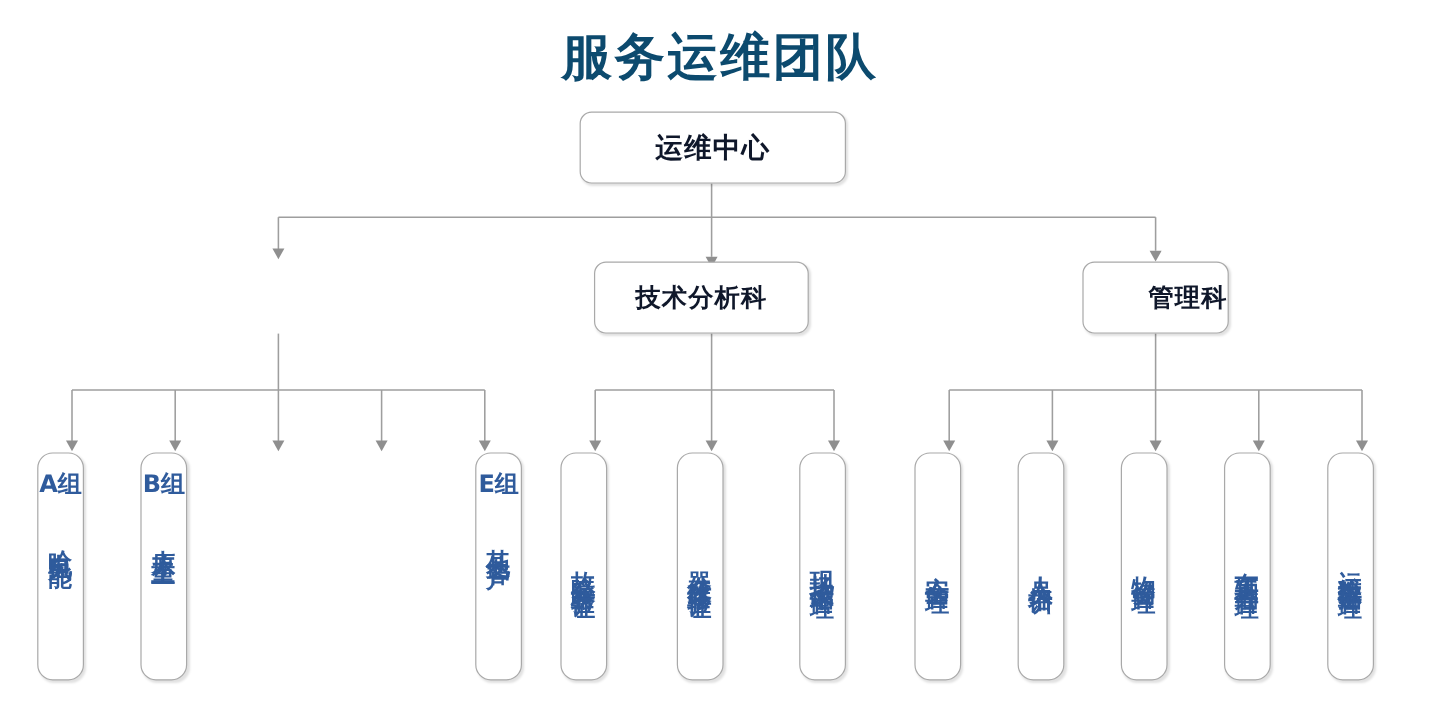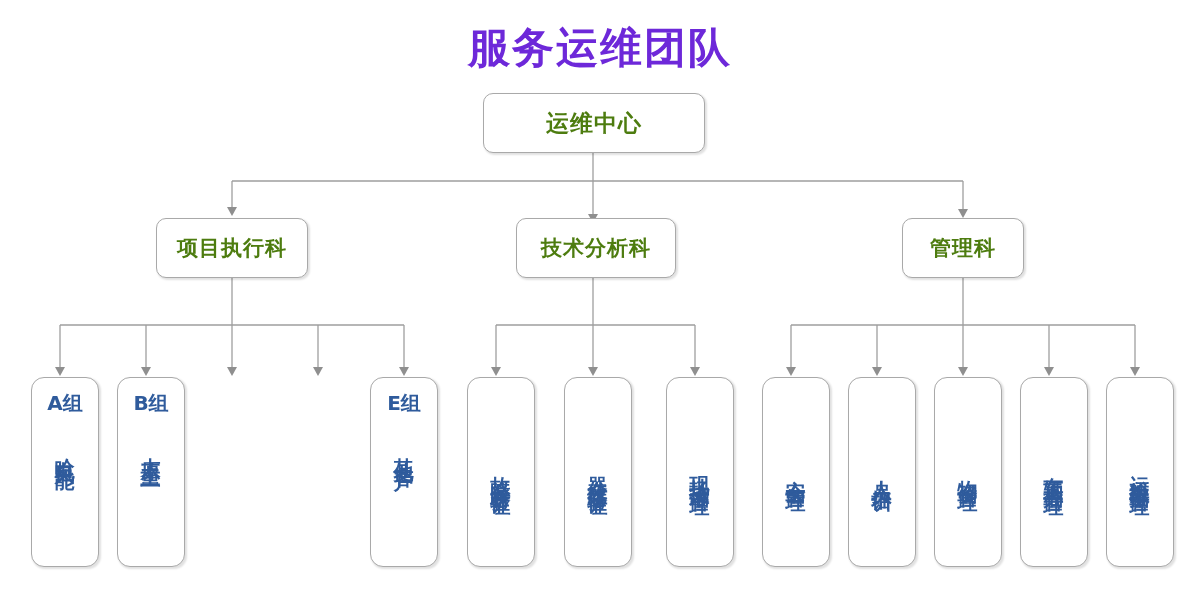--- a/index.html
+++ b/index.html
@@ -12,44 +12,44 @@
   }
   .stage { position: absolute; inset: 0; width: 1200px; height: 596px; }
 
   .title {
     position: absolute;
     left: 0; top: 20px; width: 1200px;
     text-align: center;
     font-size: 42px;
     font-weight: 800;
     letter-spacing: 2px;
-    color: #6d28d9;
+    color: #0c4a6e;
   }
 
   .node {
     position: absolute;
     background: #ffffff;
     border: 1.5px solid #a9a9a9;
     border-radius: 10px;
     box-shadow: 1.5px 1.5px 2px rgba(0,0,0,0.12);
     display: flex;
     align-items: center;
     justify-content: center;
     box-sizing: border-box;
-    color: #4d7c0f;
+    color: #0f172a;
     font-weight: 700;
   }
   .root-node  { left: 483px; top: 93px;  width: 222px; height: 60px; font-size: 23px; letter-spacing: 1px; }
   .branch-node{ top: 218px; height: 60px; font-size: 21px; letter-spacing: 1px; }
   .branch-0 { left: 156px; width: 152px; }
-  .branch-1 { left: 516px; width: 160px; }
-  .branch-2 { left: 902px; width: 122px; }
+  .branch-1 { left: 495px; width: 179px; }
+  .branch-2 { left: 902px; width: 122px; justify-content: flex-end; }
 
   .leaf {
-    top: 377px; height: 190px; width: 68px;
+    top: 377px; height: 190px; width: 39px;
     border-radius: 13px;
     color: #2f5b9c;
     flex-direction: column;
     justify-content: center;
   }
   .leaf-grouped { justify-content: flex-start; padding-top: 14px; }
   .leaf-group-label { font-size: 20px; font-weight: 700; line-height: 22px; }
   .vtext {
     writing-mode: vertical-rl;
     text-orientation: upright;
@@ -115,39 +115,36 @@
     <path class="cline" d="M1049 325 V368"></path> 
       <polygon class="ahead" points="1044,367 1054,367 1049,376"></polygon>
     <path class="cline" d="M1135 325 V368"></path> 
       <polygon class="ahead" points="1130,367 1140,367 1135,376"></polygon>
   </svg>
 
   <div class="node root-node">
     <span>运维中心</span>
   </div>
 
-  <div class="node branch-node branch-0">
-    <span>项目执行科</span>
-  </div>
   <div class="node branch-node branch-1">
     <span>技术分析科</span>
   </div>
   <div class="node branch-node branch-2">
     <span>管理科</span>
   </div>
 
   <div class="node leaf leaf-grouped" style="left:31px">
     <span class="leaf-group-label">A组</span>
     <span class="vtext">哈电风能</span>
   </div>
   <div class="node leaf leaf-grouped" style="left:117px">
     <span class="leaf-group-label">B组</span>
     <span class="vtext">太原重工</span>
   </div>
-  <div class="node leaf leaf-grouped" style="left:370px">
+  <div class="node leaf leaf-grouped" style="left:396px">
     <span class="leaf-group-label">E组</span>
     <span class="vtext">其他客户</span>
   </div>
 
   <div class="node leaf" style="left:467px">
     <span class="vtext">故障分析验证</span>
   </div>
   <div class="node leaf" style="left:564px">
     <span class="vtext">器件维修验证</span>
   </div>

